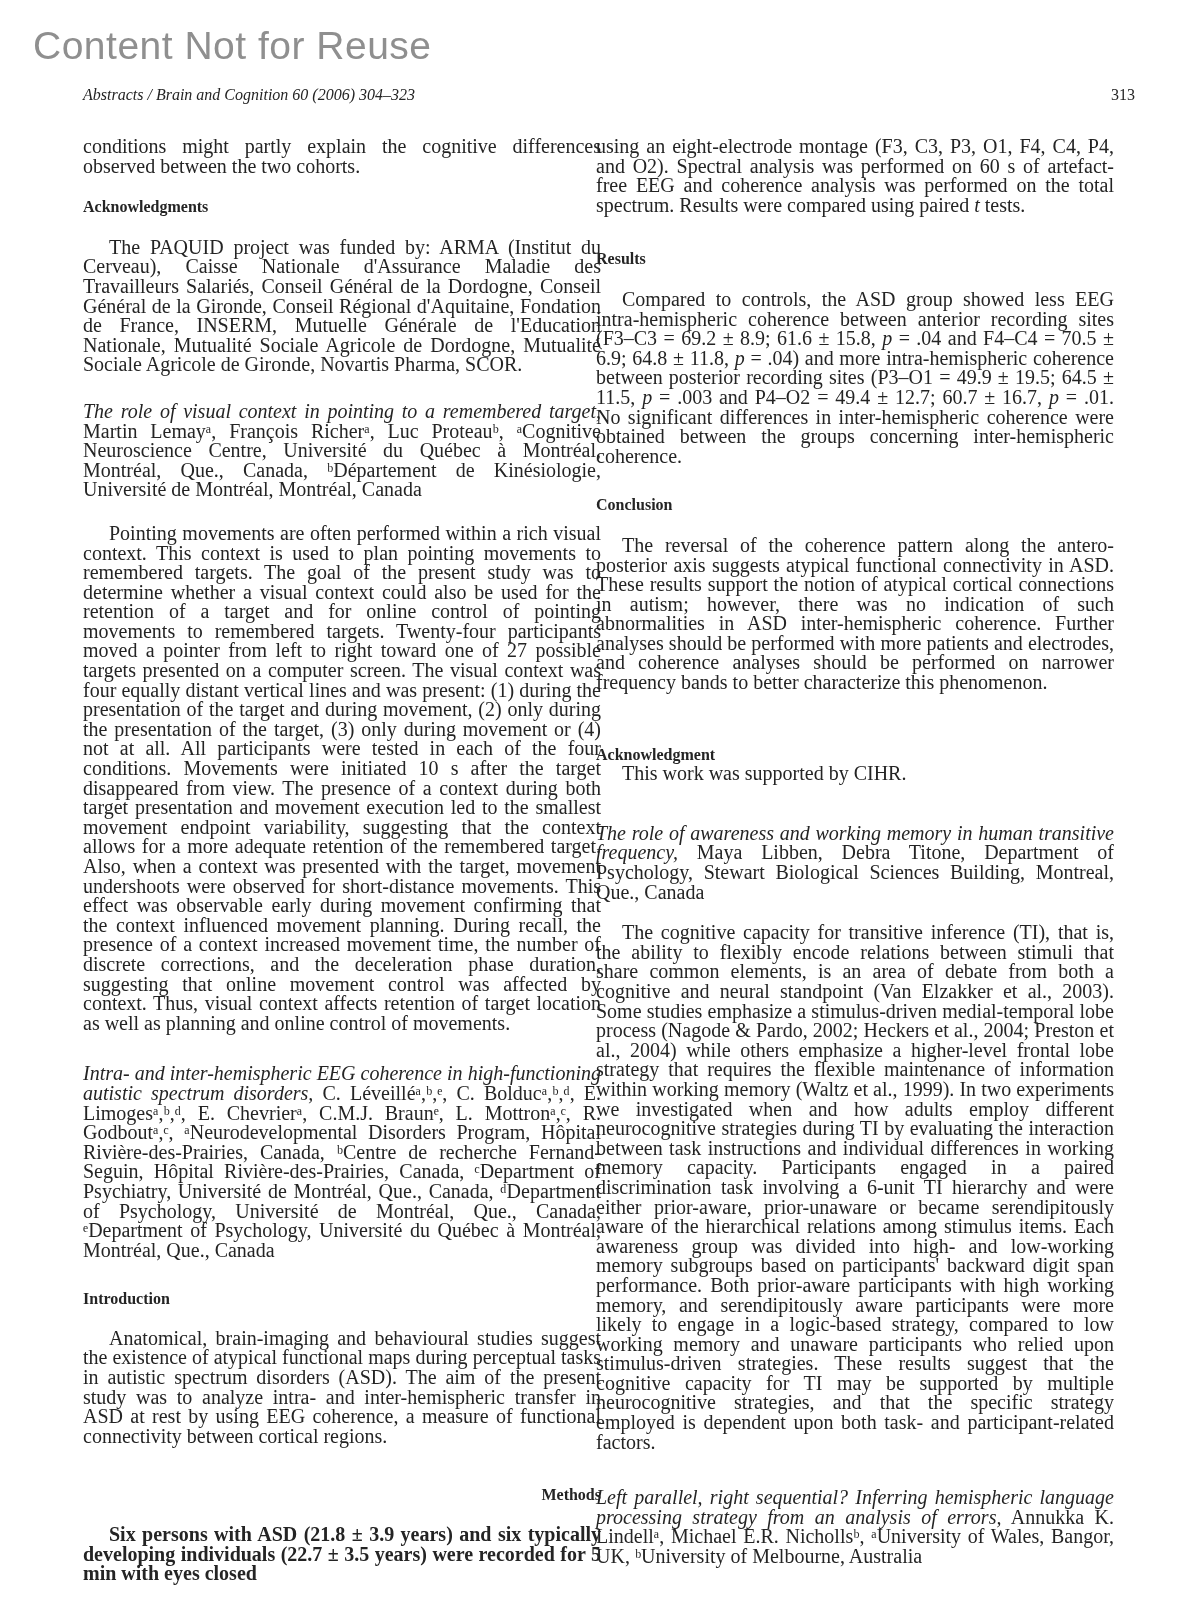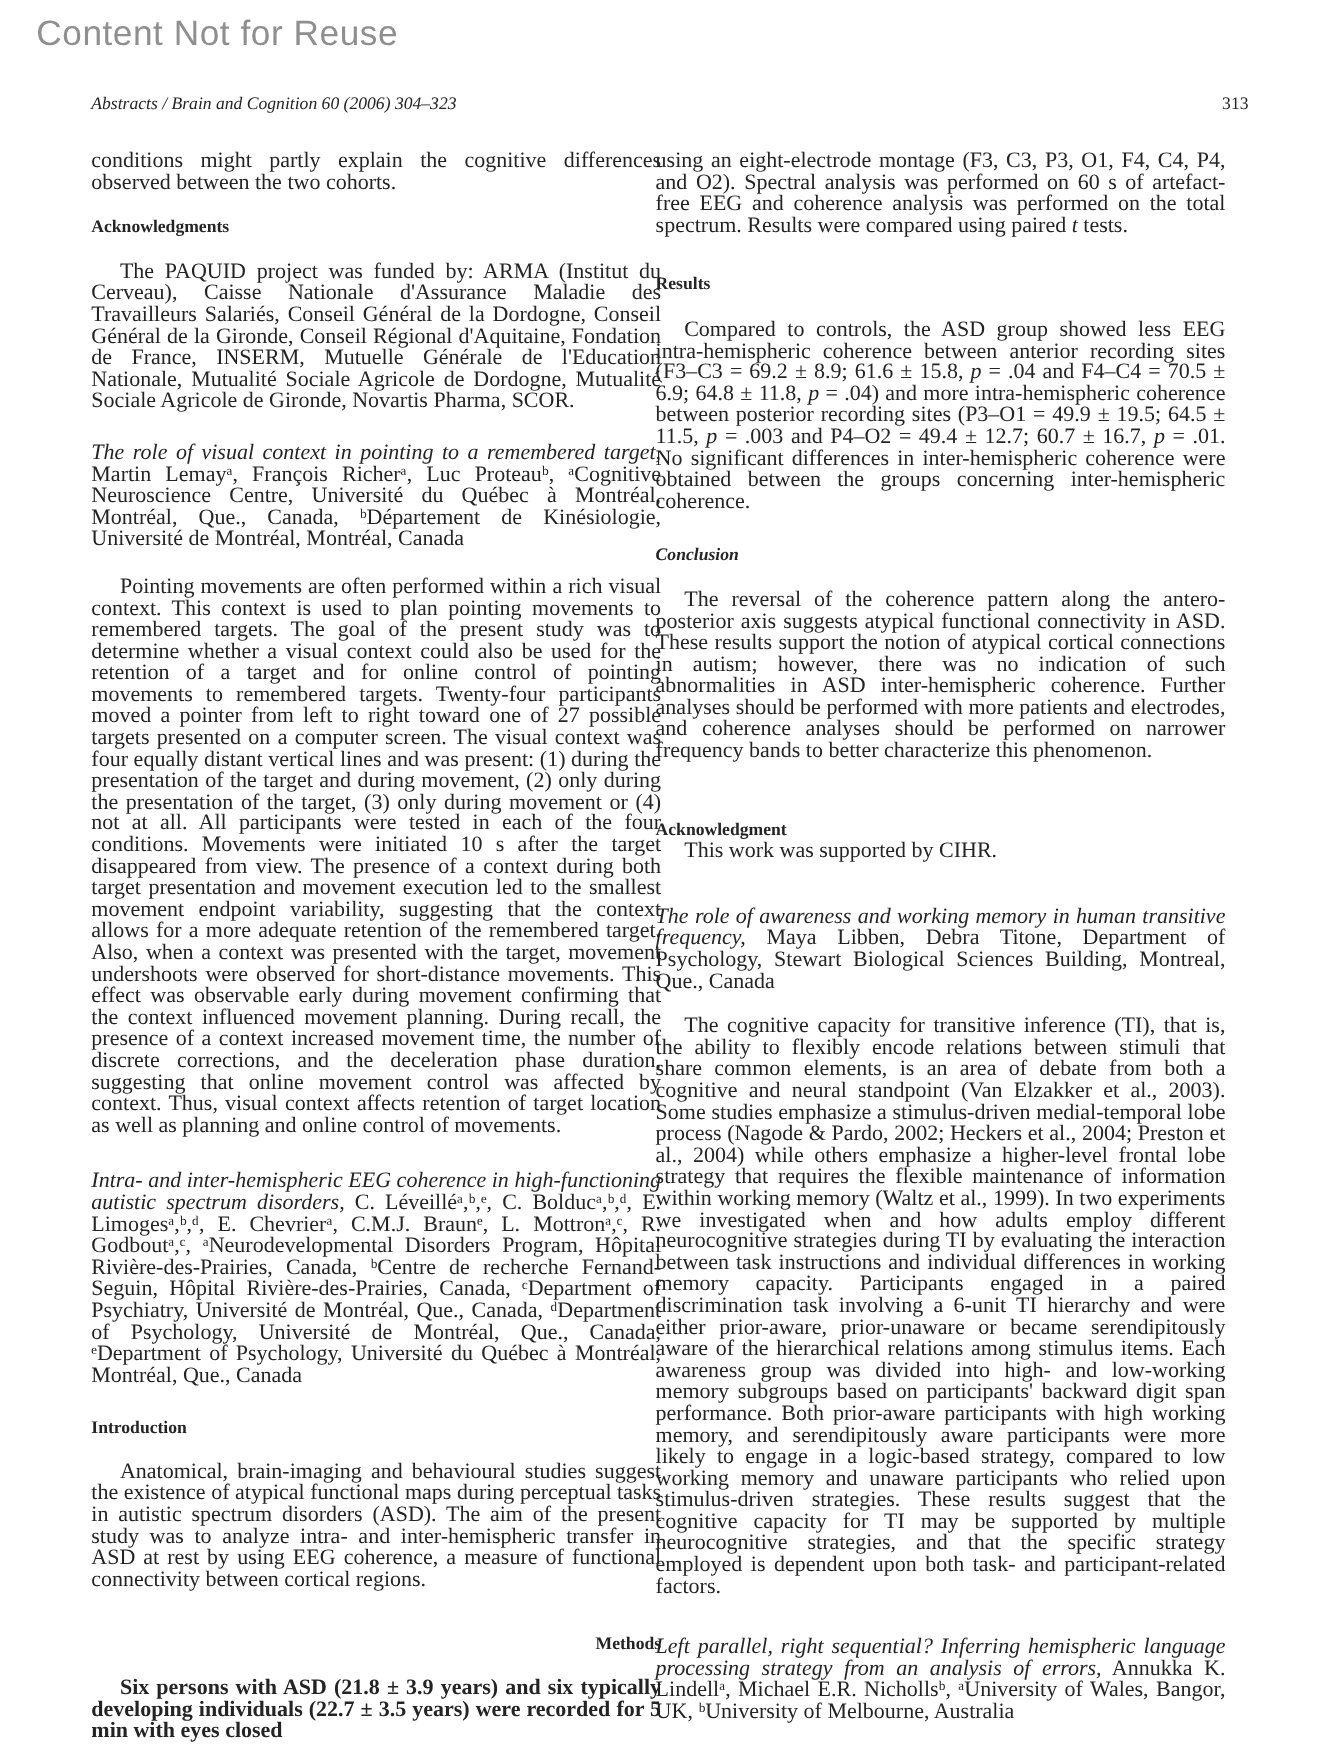--- a/index.html
+++ b/index.html
@@ -5,23 +5,23 @@
   html,body { margin:0; padding:0; background:#ffffff; }
   .page {
     position:relative;
     width:1200px; height:1601px;
     background:#ffffff;
     font-family:"Liberation Serif","DejaVu Serif",serif;
     color:#242424;
     overflow:hidden;
   }
   .watermark {
-    position:absolute; left:33px; top:12px;
+    position:absolute; left:33px; top:24px;
     font-family:"Liberation Sans","DejaVu Sans",sans-serif;
-    font-size:32px; font-weight:400; color:#8f8f8f;
+    font-size:39px; font-weight:400; color:#8f8f8f;
     letter-spacing:0.5px;
     white-space:nowrap;
   }
   .running-head {
     position:absolute; left:83px; top:86px; width:1052px;
     font-style:italic;
     font-size:16px;
   }
   .page-num {
     position:absolute; right:0; top:0;
@@ -78,21 +78,21 @@
   </div>
 
   <div class="col col-right">
 
     <p><span>using an eight-electrode montage (F3, C3, P3, O1, F4, C4, P4, and O2). Spectral analysis was performed on 60 s of artefact-free EEG and coherence analysis was performed on the total spectrum. Results were compared using paired </span><i>t</i><span> tests.</span></p>
 
     <h3 style="margin-top:34px;">Results</h3>
 
     <p class="indent" style="margin-top:21px;"><span>Compared to controls, the ASD group showed less EEG intra-hemispheric coherence between anterior recording sites (F3–C3 = 69.2 ± 8.9; 61.6 ± 15.8, </span><i>p</i><span> = .04 and F4–C4 = 70.5 ± 6.9; 64.8 ± 11.8, </span><i>p</i><span> = .04) and more intra-hemispheric coherence between posterior recording sites (P3–O1 = 49.9 ± 19.5; 64.5 ± 11.5, </span><i>p</i><span> = .003 and P4–O2 = 49.4 ± 12.7; 60.7 ± 16.7, </span><i>p</i><span> = .01. No significant differences in inter-hemispheric coherence were obtained between the groups concerning inter-hemispheric coherence.</span></p>
 
-    <h3 style="margin-top:29px;font-style:italic;">Conclusion</h3>
+    <h3 style="margin-top:29px;">Conclusion</h3>
 
     <p class="indent" style="margin-top:21px;">The reversal of the coherence pattern along the antero-posterior axis suggests atypical functional connectivity in ASD. These results support the notion of atypical cortical connections in autism; however, there was no indication of such abnormalities in ASD inter-hemispheric coherence. Further analyses should be performed with more patients and electrodes, and coherence analyses should be performed on narrower frequency bands to better characterize this phenomenon.</p>
 
     <h3 style="margin-top:52px;">Acknowledgment</h3>
 
     <p class="indent" style="">This work was supported by CIHR.</p>
 
     <p class="abs-title" style="margin-top:40px;"><i>The role of awareness and working memory in human transitive frequency,</i><span> Maya Libben, Debra Titone, Department of Psychology, Stewart Biological Sciences Building, Montreal, Que., Canada</span></p>
 
     <p class="indent" style="margin-top:21px;">The cognitive capacity for transitive inference (TI), that is, the ability to flexibly encode relations between stimuli that share common elements, is an area of debate from both a cognitive and neural standpoint (Van Elzakker et al., 2003). Some studies emphasize a stimulus-driven medial-temporal lobe process (Nagode &amp; Pardo, 2002; Heckers et al., 2004; Preston et al., 2004) while others emphasize a higher-level frontal lobe strategy that requires the flexible maintenance of information within working memory (Waltz et al., 1999). In two experiments we investigated when and how adults employ different neurocognitive strategies during TI by evaluating the interaction between task instructions and individual differences in working memory capacity. Participants engaged in a paired discrimination task involving a 6-unit TI hierarchy and were either prior-aware, prior-unaware or became serendipitously aware of the hierarchical relations among stimulus items. Each awareness group was divided into high- and low-working memory subgroups based on participants' backward digit span performance. Both prior-aware participants with high working memory, and serendipitously aware participants were more likely to engage in a logic-based strategy, compared to low working memory and unaware participants who relied upon stimulus-driven strategies. These results suggest that the cognitive capacity for TI may be supported by multiple neurocognitive strategies, and that the specific strategy employed is dependent upon both task- and participant-related factors.</p>

